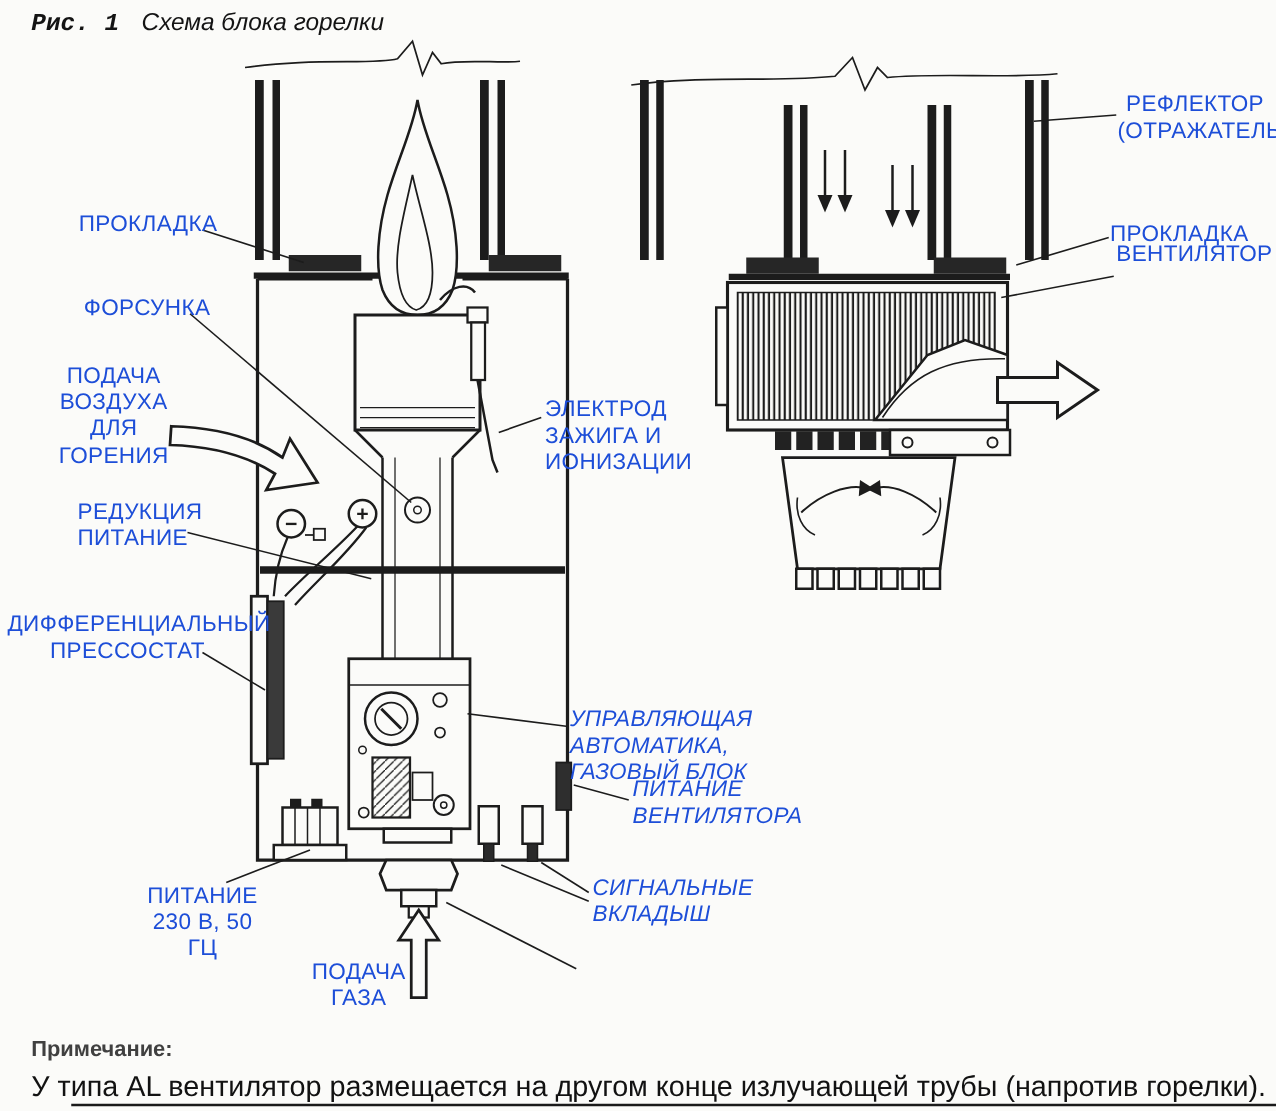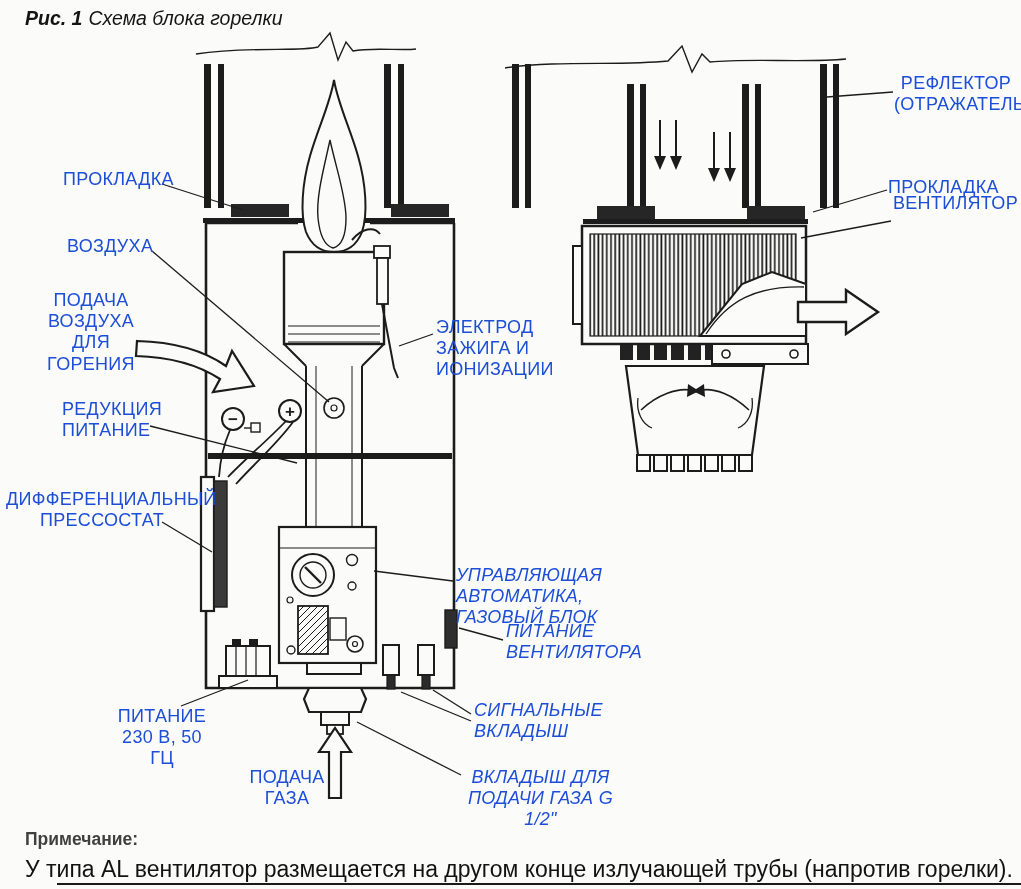--- a/index.html
+++ b/index.html
@@ -6,21 +6,21 @@
   html,body { background:#e9e9e7; }
   .page {
     position:relative; width:1021px; height:889px;
     background:#fbfbf9; overflow:hidden;
     font-family:"Liberation Sans", sans-serif; color:#161616;
   }
   .fig-title {
     position:absolute; left:25px; top:7px;
     font-size:19.5px; font-style:italic; color:#141414;
   }
-  .fig-title .fig-num { font-weight:bold; margin-right:6px; }
+  .fig-title .fig-num { font-weight:bold; margin-right:18px;font-family:Liberation Mono, monospace; }
   .lbl {
     position:absolute; font-weight:normal; font-size:18px;
     line-height:1.18; letter-spacing:.3px; white-space:pre-line;
     color:#1d4ed8;
   }
   .lbl.c { text-align:center; }
   .lbl.i { font-style:italic; }
   svg.diagram { position:absolute; left:0; top:0; }
   .note-head {
     position:absolute; left:25px; top:829px;
@@ -253,40 +253,38 @@
 
   <div class="fig-title">
     <span class="fig-num">Рис. 1</span><span>Схема блока горелки</span>
   </div>
 
   <div class="lbl c" style="left:894px;top:73px;width:124px">РЕФЛЕКТОР
 (ОТРАЖАТЕЛЬ)</div>
   <div class="lbl" style="left:63px;top:169px;width:110px">ПРОКЛАДКА</div>
   <div class="lbl" style="left:888px;top:177px;width:110px">ПРОКЛАДКА</div>
   <div class="lbl" style="left:893px;top:193px;width:110px">ВЕНТИЛЯТОР</div>
-  <div class="lbl" style="left:67px;top:236px;width:100px">ВОЗДУХА</div>
+  <div class="lbl" style="left:67px;top:236px;width:100px">ФОРСУНКА</div>
   <div class="lbl c" style="left:36px;top:290px;width:110px">ПОДАЧА
 ВОЗДУХА ДЛЯ
 ГОРЕНИЯ</div>
   <div class="lbl" style="left:436px;top:317px;width:110px">ЭЛЕКТРОД
 ЗАЖИГА И
 ИОНИЗАЦИИ</div>
   <div class="lbl" style="left:62px;top:399px;width:100px">РЕДУКЦИЯ
 ПИТАНИЕ</div>
   <div class="lbl c" style="left:6px;top:489px;width:192px">ДИФФЕРЕНЦИАЛЬНЫЙ
 ПРЕССОСТАТ</div>
   <div class="lbl i" style="left:456px;top:565px;width:220px">УПРАВЛЯЮЩАЯ АВТОМАТИКА,
 ГАЗОВЫЙ БЛОК</div>
   <div class="lbl i" style="left:506px;top:621px;width:130px">ПИТАНИЕ
 ВЕНТИЛЯТОРА</div>
   <div class="lbl c" style="left:112px;top:706px;width:100px">ПИТАНИЕ
 230 В, 50 ГЦ</div>
   <div class="lbl i" style="left:474px;top:700px;width:125px">СИГНАЛЬНЫЕ
 ВКЛАДЫШ</div>
   <div class="lbl c" style="left:248px;top:767px;width:78px">ПОДАЧА
 ГАЗА</div>
-  <div class="lbl c i" style="left:458px;top:767px;width:165px">ВКЛАДЫШ ДЛЯ
-ПОДАЧИ ГАЗА G 1/2"</div>
 
   <div class="note-head">Примечание:</div>
   <div class="note-text">У типа AL вентилятор размещается на другом конце излучающей трубы  (напротив горелки).</div>
   <div class="bottom-rule"></div>
 </div>
 
 </body></html>

